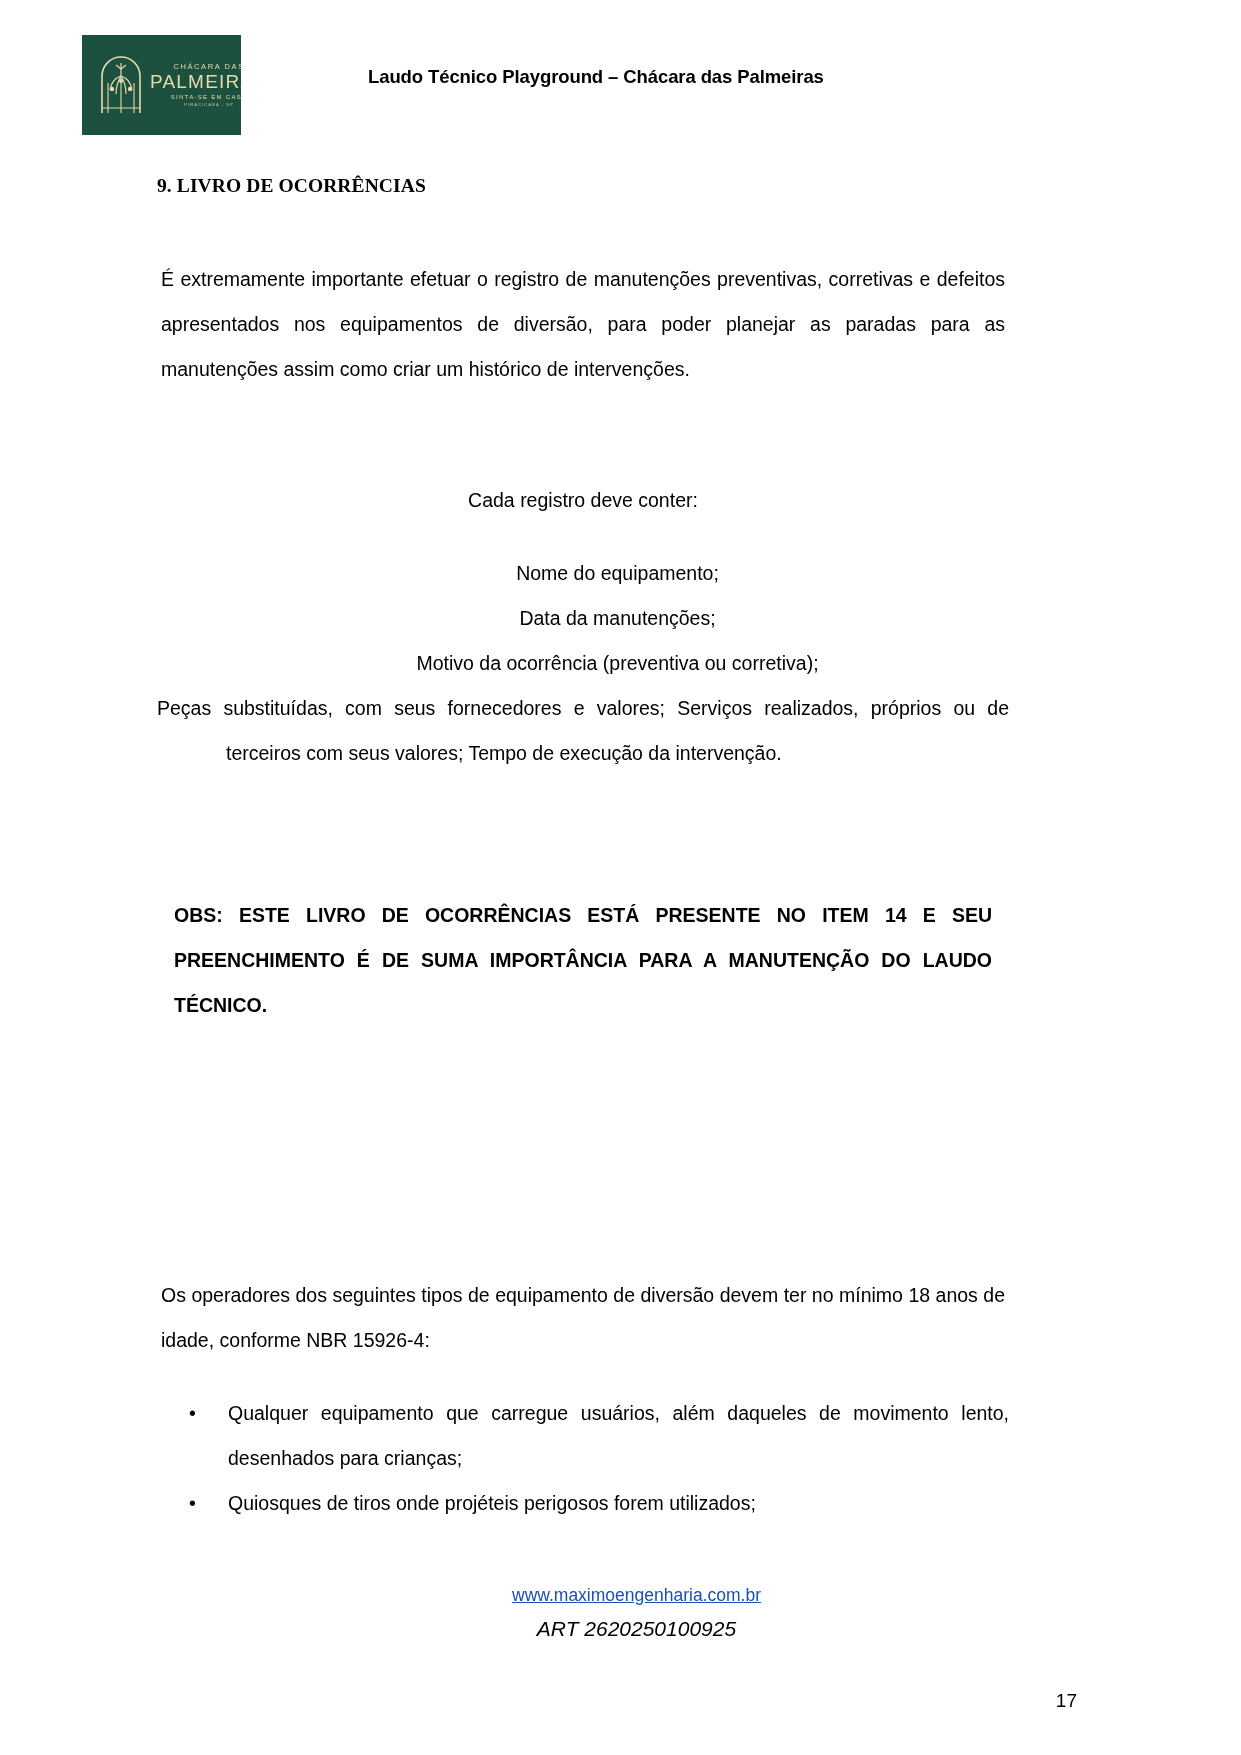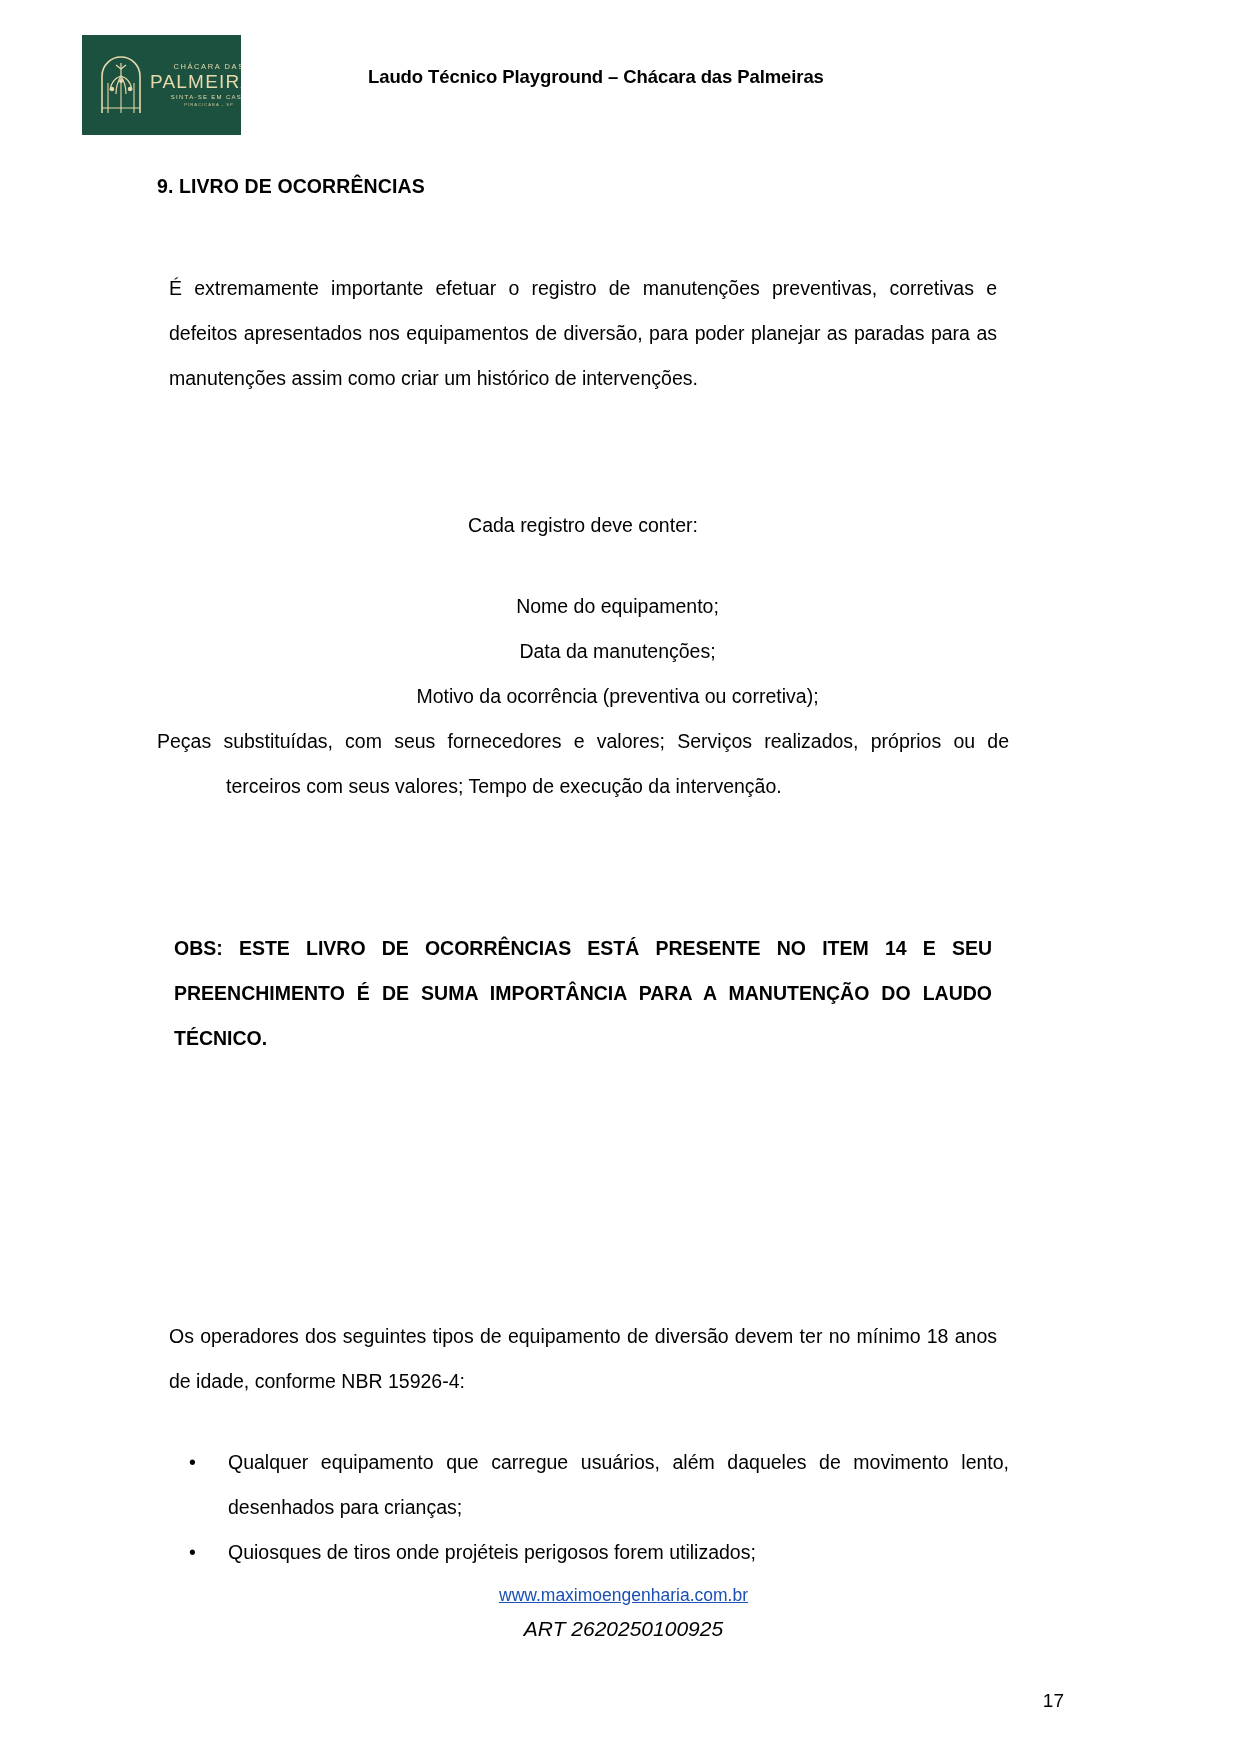--- a/index.html
+++ b/index.html
@@ -101,25 +101,26 @@
     left: 157px;
     top: 175px;
     width: 852px;
   }
   h2.section-title {
     font-size: 19.5px;
     font-weight: bold;
     margin: 0;
     padding: 0;
     letter-spacing: 0.1px;
+    font-family: Liberation Serif, serif;
   }
   p.para {
     font-size: 19.5px;
     line-height: 45px;
-    margin: 12px;
+    margin: 4px;
     text-align: justify;
     text-justify: inter-word;
   }
   p.para.nojust {
     text-align: center;
   }
   .spacer-24 { height: 24px; }
   .spacer-44 { height: 44px; }
   .spacer-56 { height: 56px; }
   .spacer-78 { height: 78px; }
@@ -169,21 +170,21 @@
     font-size: 19.5px;
     line-height: 45px;
   }
   ul.bullets > li .bullet-text {
     display: block;
   }
 
   
   .doc-footer {
     position: absolute;
-    left: 3px;
+    left: 16px;
     bottom: 0;
     width: 1209px;
     height: 190px;
   }
   .footer-link {
     position: absolute;
     top: 20px;
     left: 0;
     width: 1241px;
     text-align: center;

